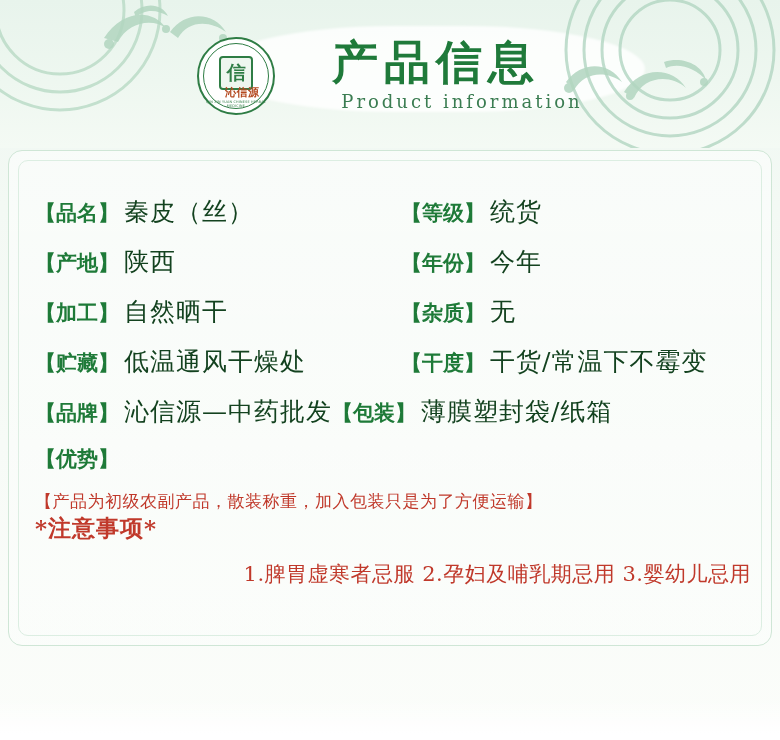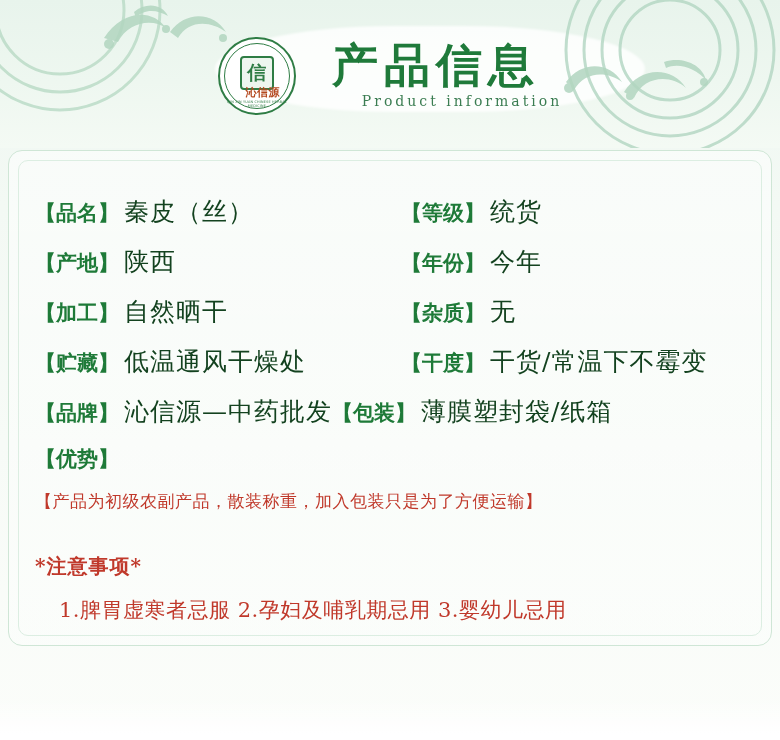--- a/index.html
+++ b/index.html
@@ -122,21 +122,21 @@
     font-family: "DejaVu Serif", "Liberation Serif", serif;
     font-size: 46px;
     font-weight: bold;
     color: #1f7a3a;
     letter-spacing: 6px;
     line-height: 1.05;
     text-shadow: 0 1px 0 rgba(255,255,255,.8);
   }
   .title-en {
     font-family: "DejaVu Serif", "Liberation Serif", serif;
-    font-size: 14px;
+    font-size: 18px;
     color: #3b7d52;
     letter-spacing: 3px;
     margin-top: 4px;
     margin-left: 52px;
   }
 
   
   .card {
     position: absolute;
     left: 8px;
@@ -192,35 +192,35 @@
   .note {
     margin-top: 4px;
     font-family: "DejaVu Serif", "Liberation Serif", serif;
     font-size: 17px;
     color: #c0392b;
     letter-spacing: .5px;
     white-space: nowrap;
   }
 
   .warn-title {
-    margin-top: 40px;
-    font-family: "DejaVu Serif", "Liberation Serif", serif;
-    font-size: 20px;
+    font-family: "DejaVu Serif", "Liberation Serif", serif;
+    font-size: 23px;
     color: #c0392b;
     font-weight: bold;
     letter-spacing: 1px;
   }
   .warn-list {
     margin-top: 16px;
     margin-left: 24px;
     font-family: "DejaVu Serif", "Liberation Serif", serif;
     font-size: 21px;
     color: #c0392b;
     letter-spacing: .5px;
     white-space: nowrap;
+    text-align: right;
   }
 
   .footer-fade {
     position: absolute;
     left: 0; right: 0; bottom: 0;
     height: 40px;
     background: linear-gradient(180deg, rgba(255,255,255,0) 0%, #ffffff 85%);
   }
 </style>
 </head>

